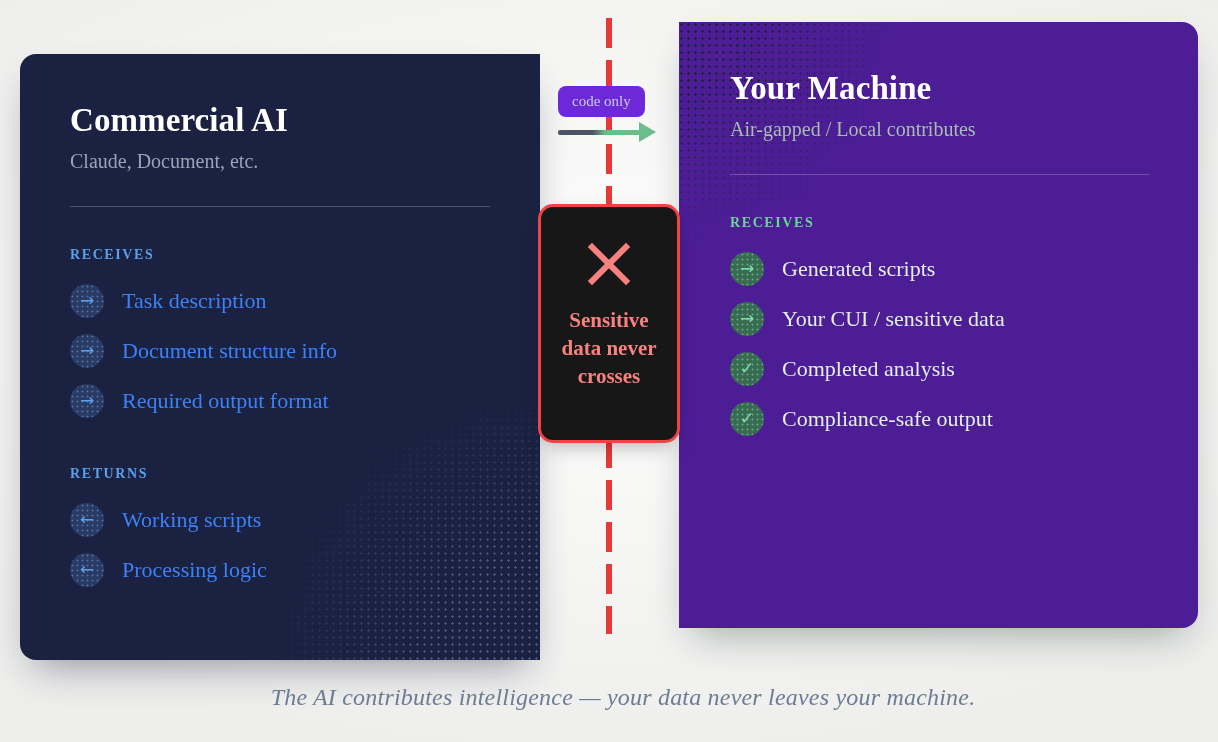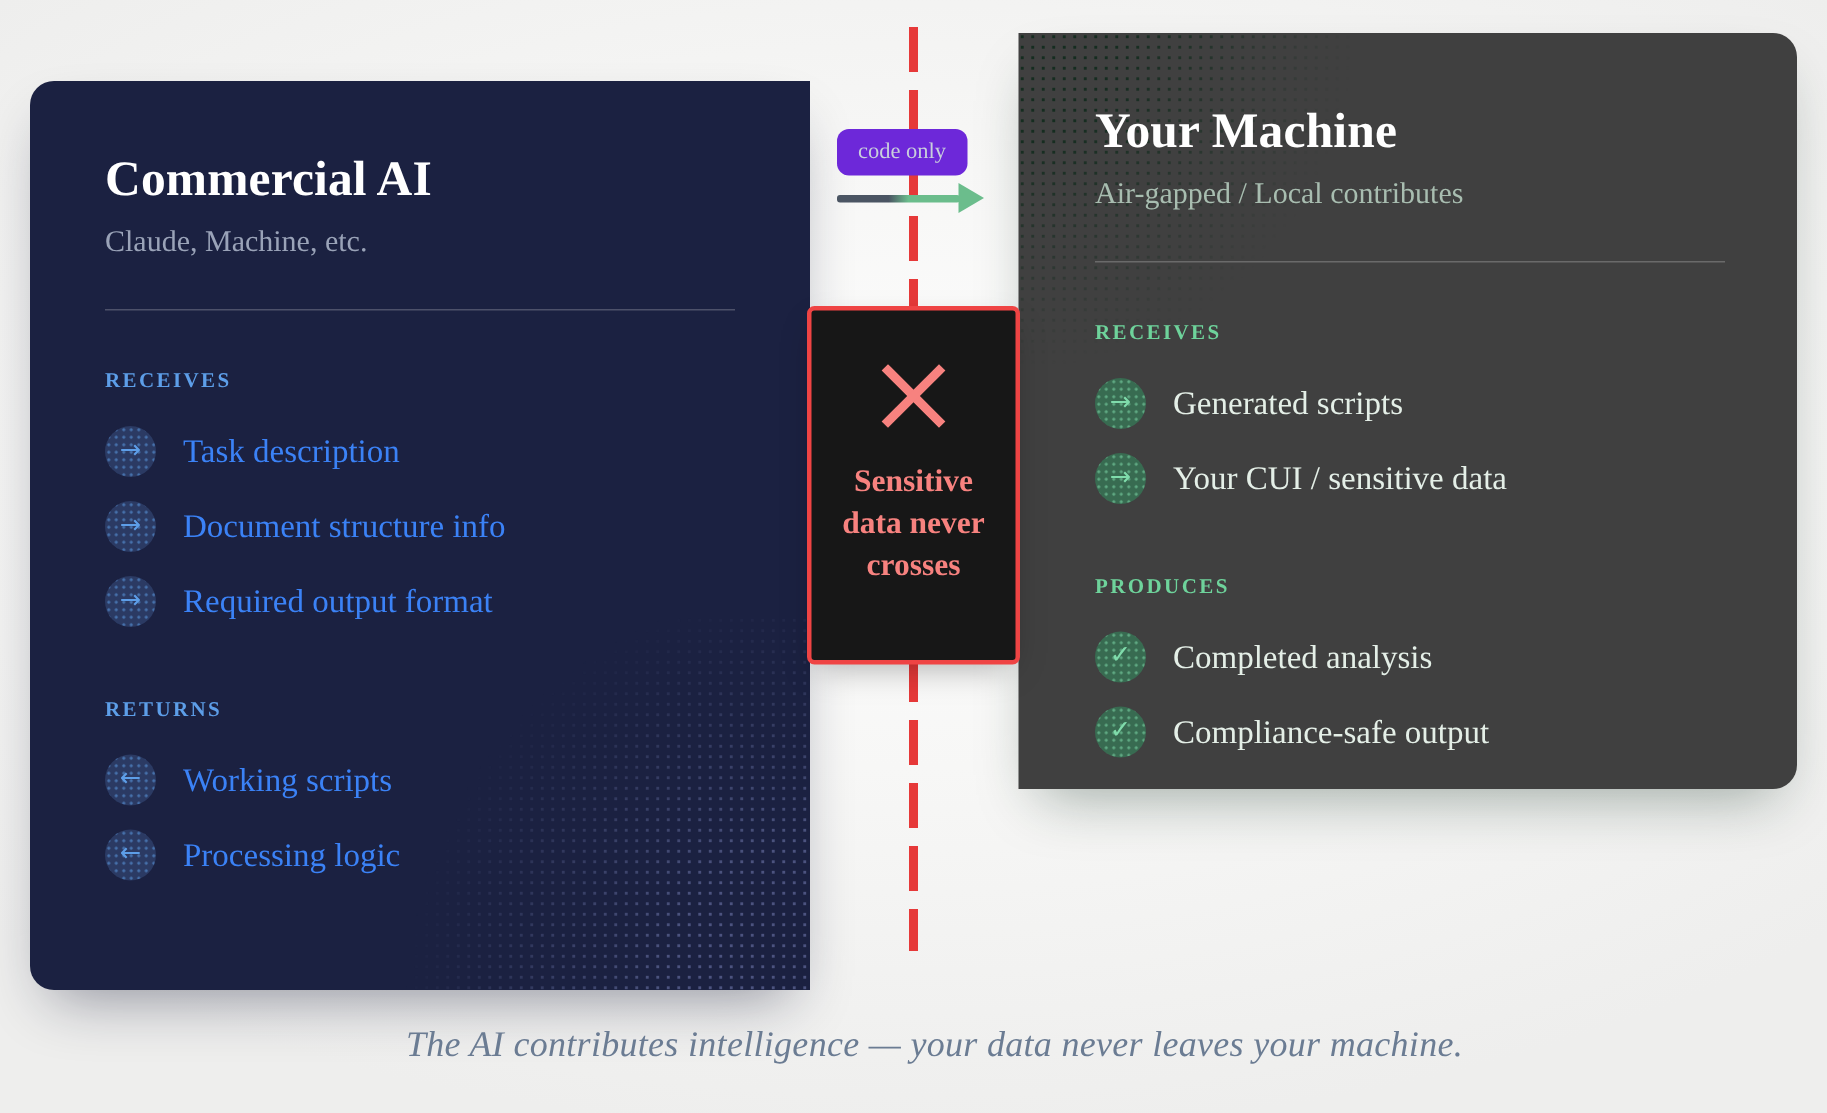--- a/index.html
+++ b/index.html
@@ -46,22 +46,22 @@
     background: #1b2141;
     border-radius: 16px 0 0 16px;
     box-shadow: 0 18px 40px -14px rgba(20,24,50,0.45);
     margin-top: 32px;
   }
 
   .card-right {
     left: 679px;
     top: 22px;
     width: 519px;
-    height: 504px;
-    background: #404040;
+    height: 606px;
+    background: #4c1d95;
     border-radius: 0 16px 16px 0;
     box-shadow: 0 18px 40px -14px rgba(20,50,36,0.40);
   }
 
   
   .dots {
     position: absolute;
     pointer-events: none;
     background-image: radial-gradient(currentColor 1px, transparent 1.2px);
     background-size: 7px 7px;
@@ -222,21 +222,21 @@
   }
 
   .blocker {
     position: absolute;
     left: 538px;
     top: 204px;
     width: 142px;
     height: 239px;
     background: #171717;
     border: 3px solid #ef4444;
-    border-radius: 5px;
+    border-radius: 15px;
     z-index: 6;
     display: flex;
     flex-direction: column;
     align-items: center;
     padding-top: 34px;
     box-shadow: 0 8px 22px -8px rgba(0,0,0,0.35);
   }
   .blocker-x {
     width: 46px;
     height: 46px;
@@ -271,21 +271,21 @@
 <body>
 
 <div class="page-bg"></div>
 
 <div class="stage">
 
   <div class="card card-left">
     <div class="dots dots-left"></div>
     <div class="card-inner">
       <div class="card-title">Commercial AI</div>
-      <div class="card-sub">Claude, Machine, etc.</div>
+      <div class="card-sub">Claude, Document, etc.</div>
       <div class="divider"></div>
 
       <div class="sect-label">RECEIVES</div>
 
       <div class="row">
         <div class="badge">
             <span>→</span>
           </div>
         <div class="row-text">Task description</div>
       </div>
@@ -334,21 +334,20 @@
           </div>
         <div class="row-text">Generated scripts</div>
       </div>
       <div class="row">
         <div class="badge">
             <span>→</span>
           </div>
         <div class="row-text">Your CUI / sensitive data</div>
       </div>
 
-      <div class="sect-label tight">PRODUCES</div>
 
       <div class="row">
         <div class="badge">
             <span>✓</span>
           </div>
         <div class="row-text">Completed analysis</div>
       </div>
       <div class="row">
         <div class="badge">
             <span>✓</span>

